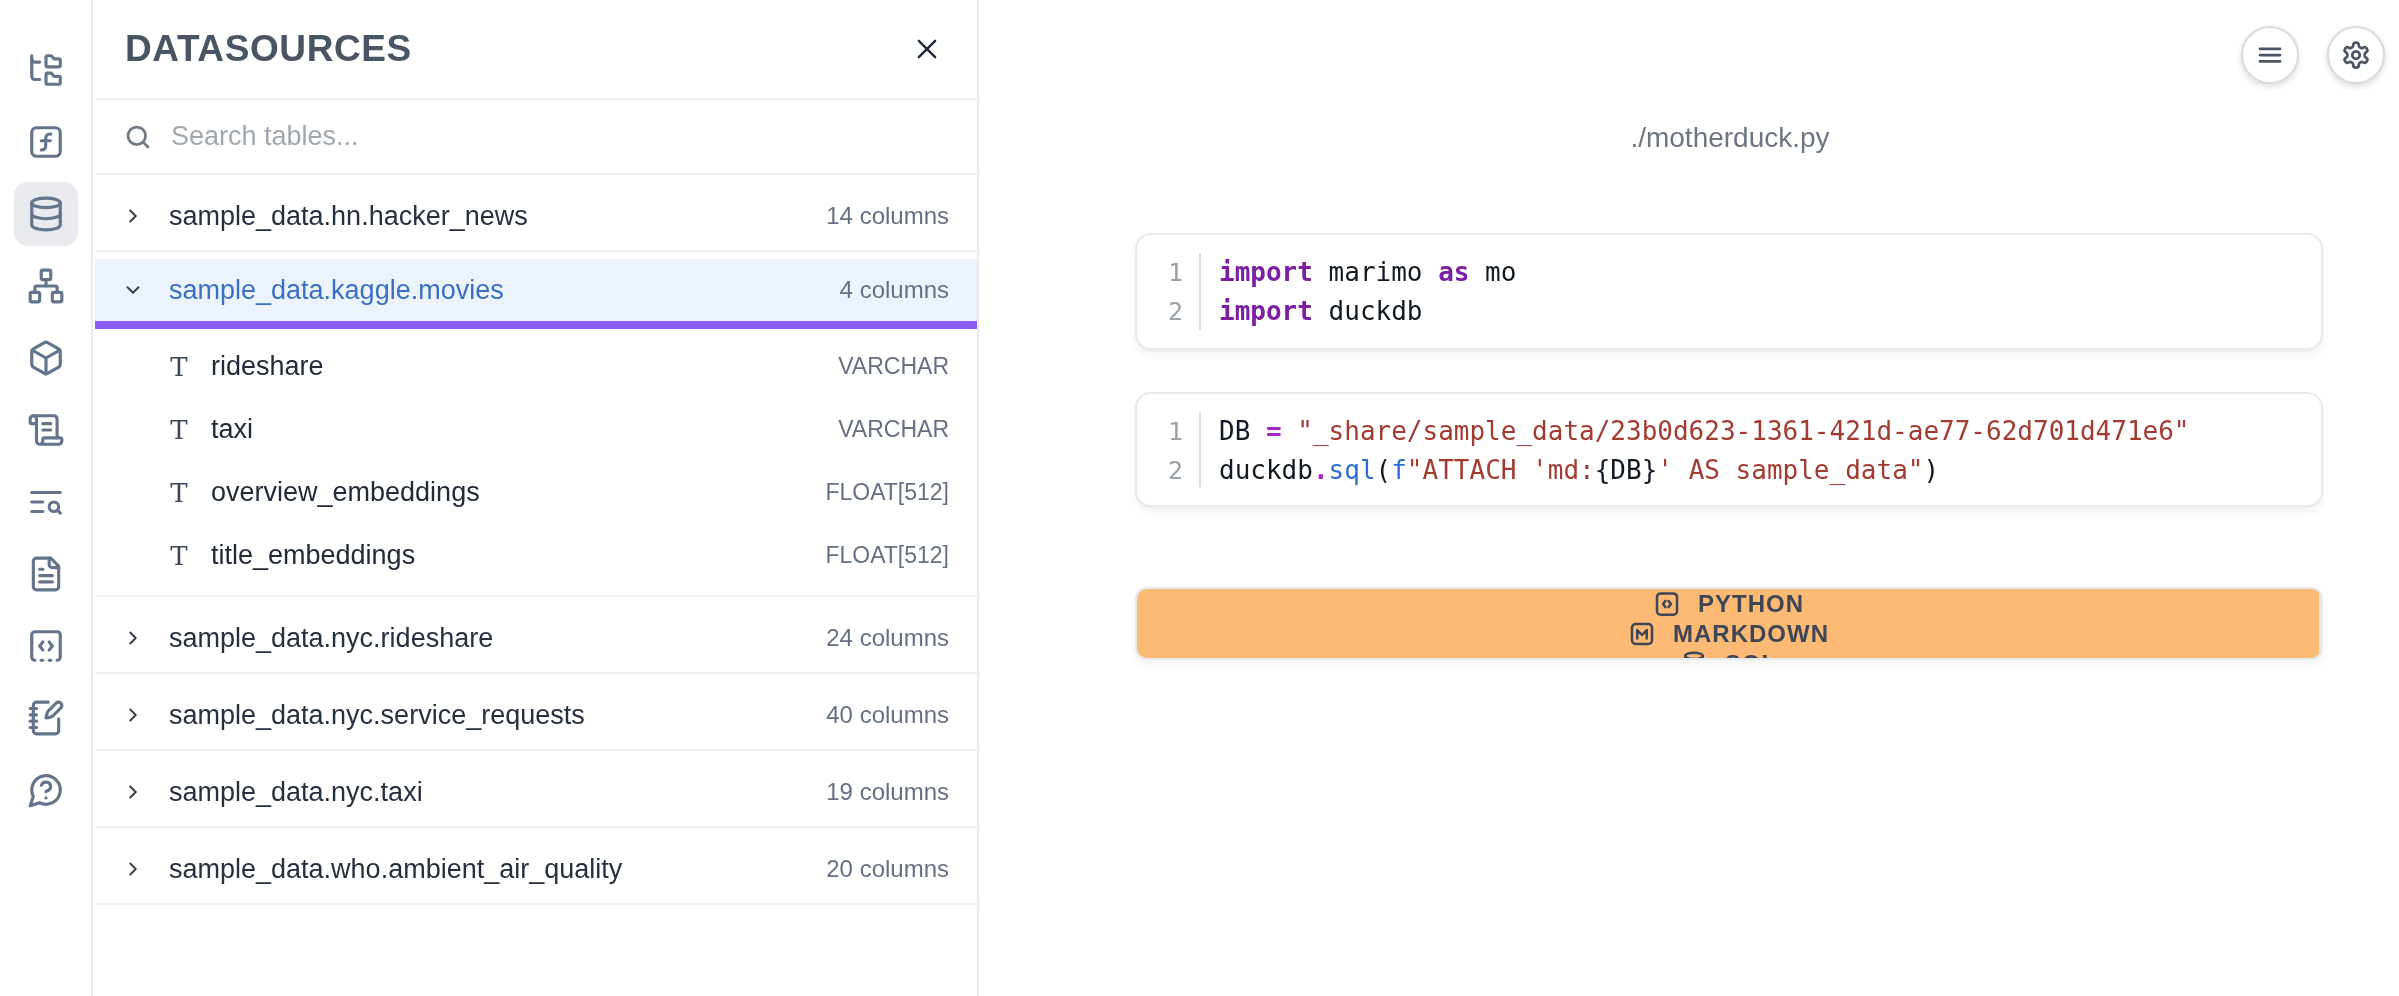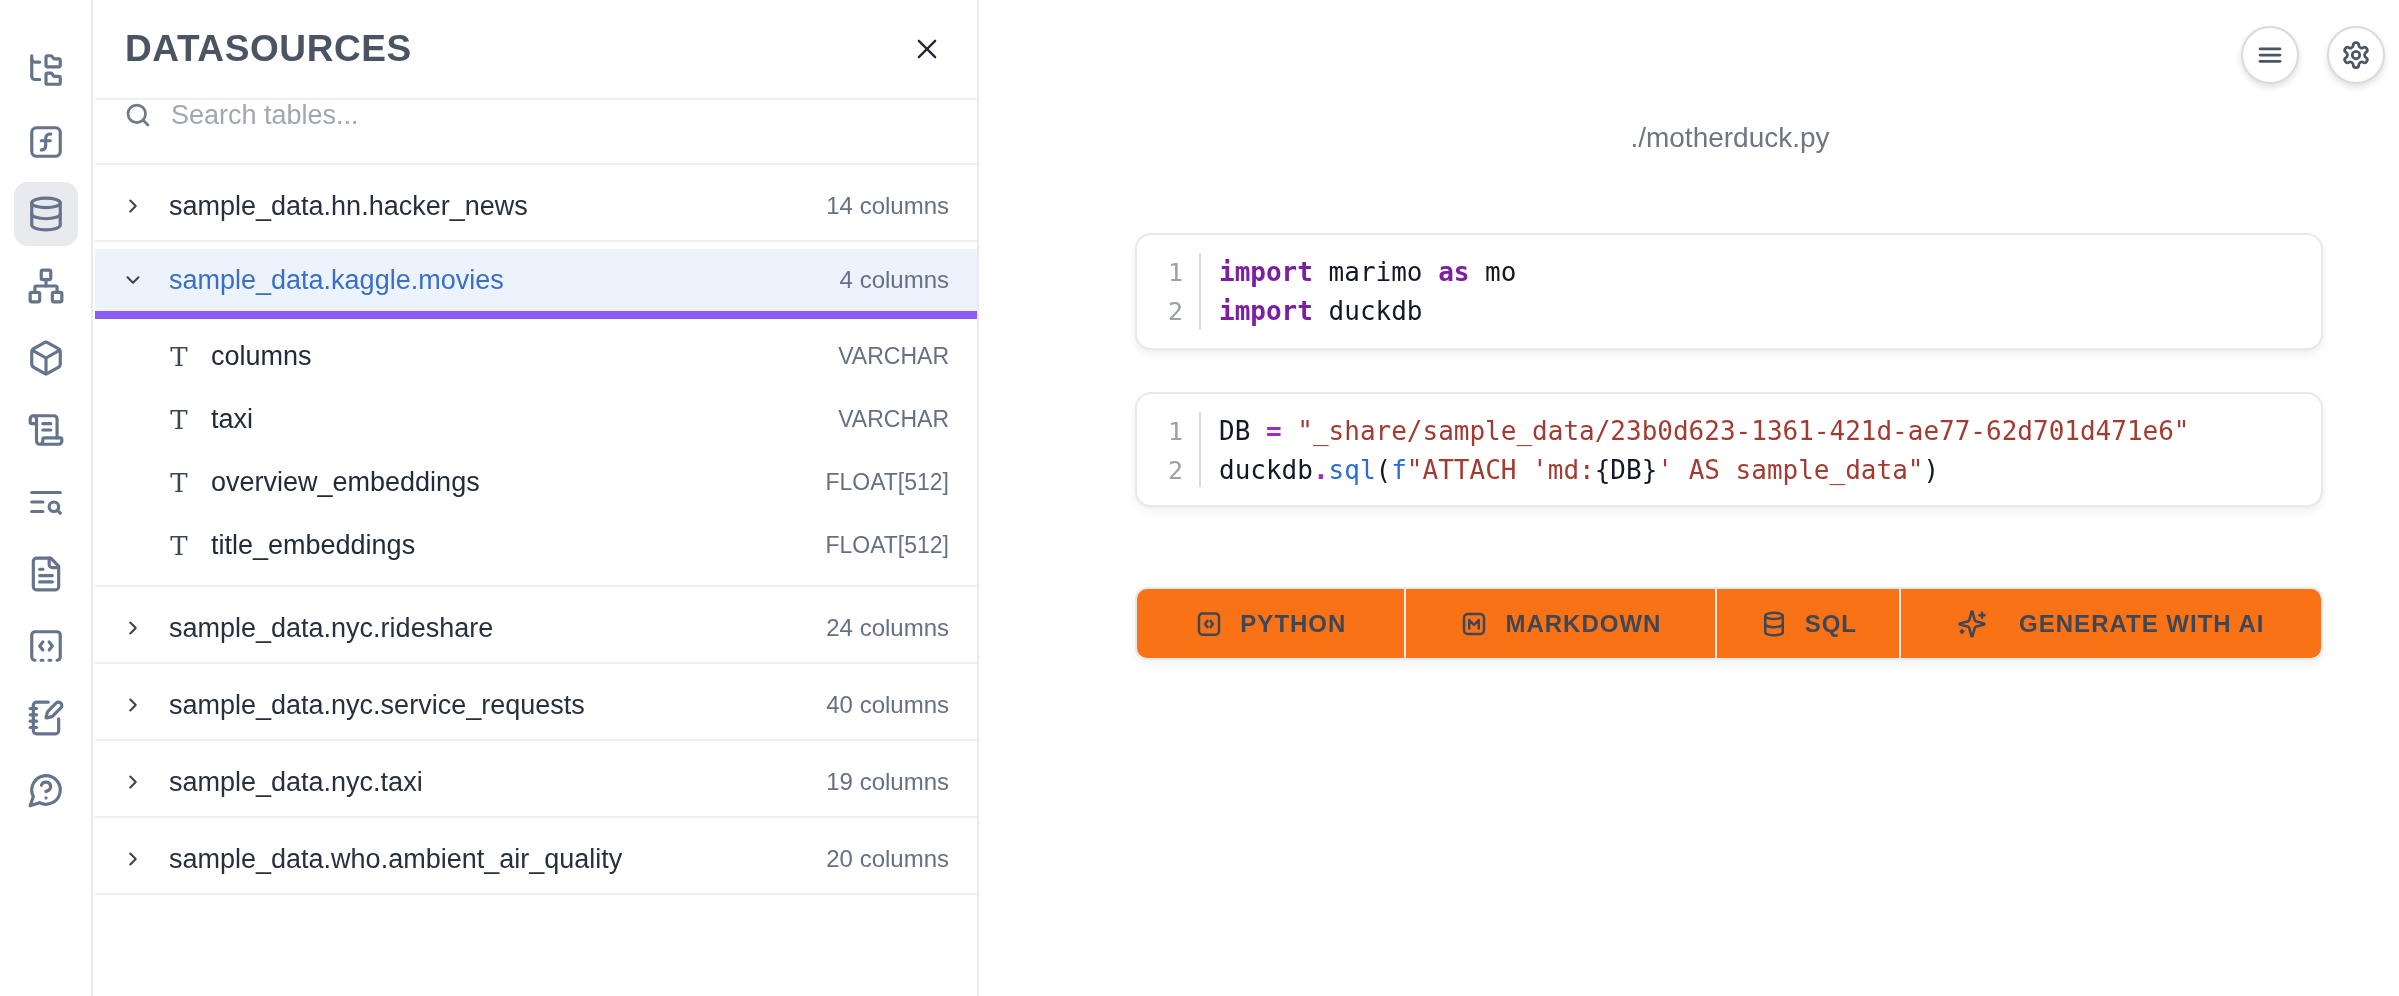--- a/index.html
+++ b/index.html
@@ -35,21 +35,21 @@
     height:100px; display:flex; align-items:center; justify-content:space-between;
     padding:0 30px 0 30px; border-bottom:2px solid #eef0f3;
   }
   .panel-title {
     font-size:37px; font-weight:bold; color:#4a5563; letter-spacing:.6px;
   }
   .close-btn { width:40px; height:40px; display:flex; align-items:center; justify-content:center; cursor:pointer; }
   .close-btn svg { width:28px; height:28px; stroke:#1f2937; stroke-width:2; fill:none; stroke-linecap:round; }
 
   .search-row {
-    height:65px; display:flex; align-items:flex-start; gap:18px;
+    height:75px; display:flex; align-items:center; gap:18px;
     padding:0 28px; border-bottom:2px solid #eef0f3;
   }
   .search-row svg { width:30px; height:30px; stroke:#707a87; stroke-width:2.2; fill:none; stroke-linecap:round; }
   .search-row input {
     flex:1; border:none; outline:none; font-family:"Liberation Sans",sans-serif;
     font-size:27px; color:#27303f; background:transparent;
   }
   .search-row input::placeholder { color:#a0a7b1; }
 
   
@@ -112,23 +112,23 @@
   }
   .tok-kw  { color:#7c1fa2; font-weight:bold; }
   .tok-op  { color:#a625c6; font-weight:bold; }
   .tok-fn  { color:#2b6cd6; }
   .tok-str { color:#a23b32; }
   .tok-pl  { color:#121826; }
 
   
   #add-bar {
     position:absolute; top:587px; left:0; width:1188px; height:73px;
-    background:#f97316; border:2px solid #e7e9ec; border-radius:12px;
+    background:#fdba74; border:2px solid #e7e9ec; border-radius:12px;
     box-shadow:0 4px 8px rgba(23,30,40,.06);
-    display:flex; overflow:hidden;
+    display:flex; overflow:hidden;flex-direction:column;
   }
   .seg {
     display:flex; align-items:center; justify-content:center; gap:16px;
     border-right:2px solid #e7e9ec; cursor:pointer;
     font-size:24px; font-weight:bold; color:#3f4756; letter-spacing:1px;
   }
   .seg:last-child { border-right:none;gap:32px; }
   .seg svg { width:30px; height:30px; stroke:#3f4756; fill:none; stroke-width:2; stroke-linecap:round; stroke-linejoin:round; }
   .seg-0 { flex:269 0 0; } .seg-1 { flex:312 0 0; } .seg-2 { flex:183 0 0; } .seg-3 { flex:424 0 0; }
 </style>
@@ -260,21 +260,21 @@
           <svg viewBox="0 0 24 24">
             <path d="m6 9 6 6 6-6"></path>
           </svg>
         </span>
         <span class="tname">sample_data.kaggle.movies</span>
         <span class="tcount">4 columns</span>
       </div>
       <div class="fields-block">
         <div class="field-row">
           <span class="ticon">T</span>
-          <span class="fname">columns</span>
+          <span class="fname">rideshare</span>
           <span class="ftype">VARCHAR</span>
         </div>
         <div class="field-row">
           <span class="ticon">T</span>
           <span class="fname">taxi</span>
           <span class="ftype">VARCHAR</span>
         </div>
         <div class="field-row">
           <span class="ticon">T</span>
           <span class="fname">overview_embeddings</span>

